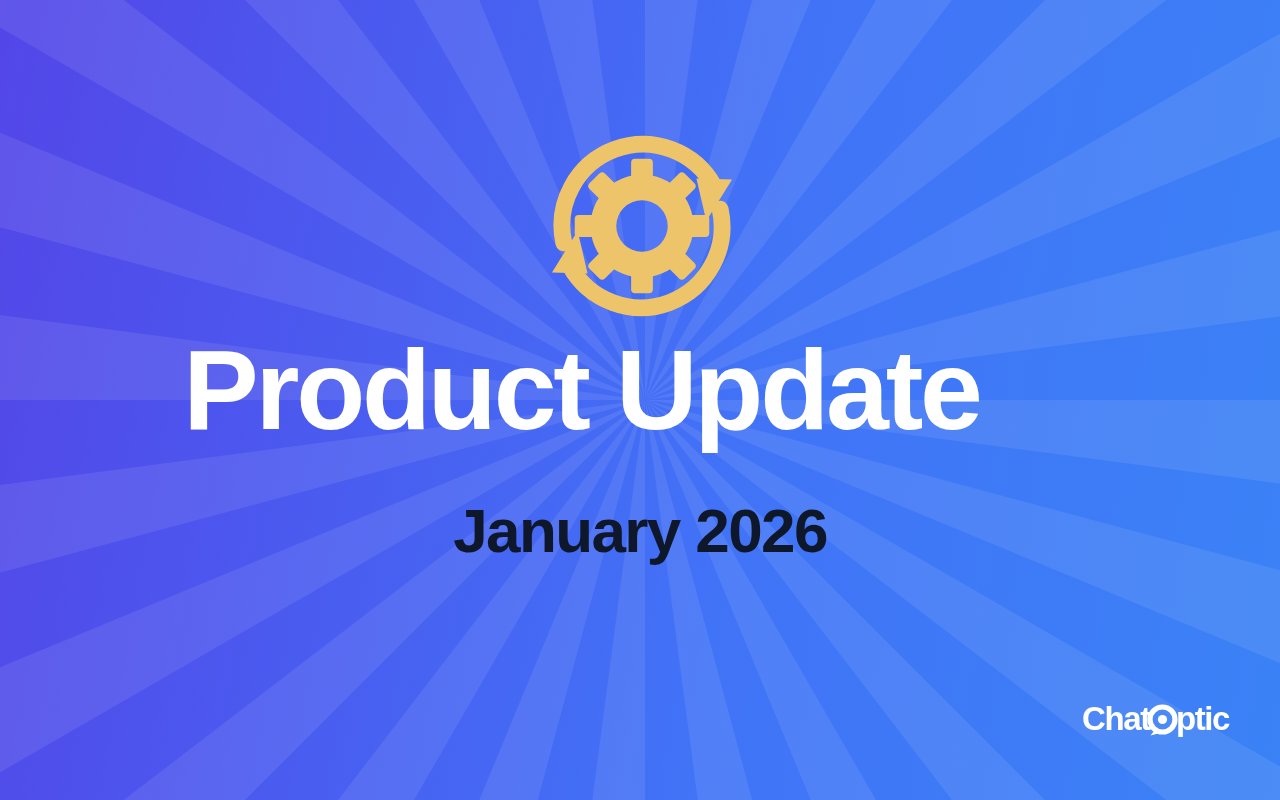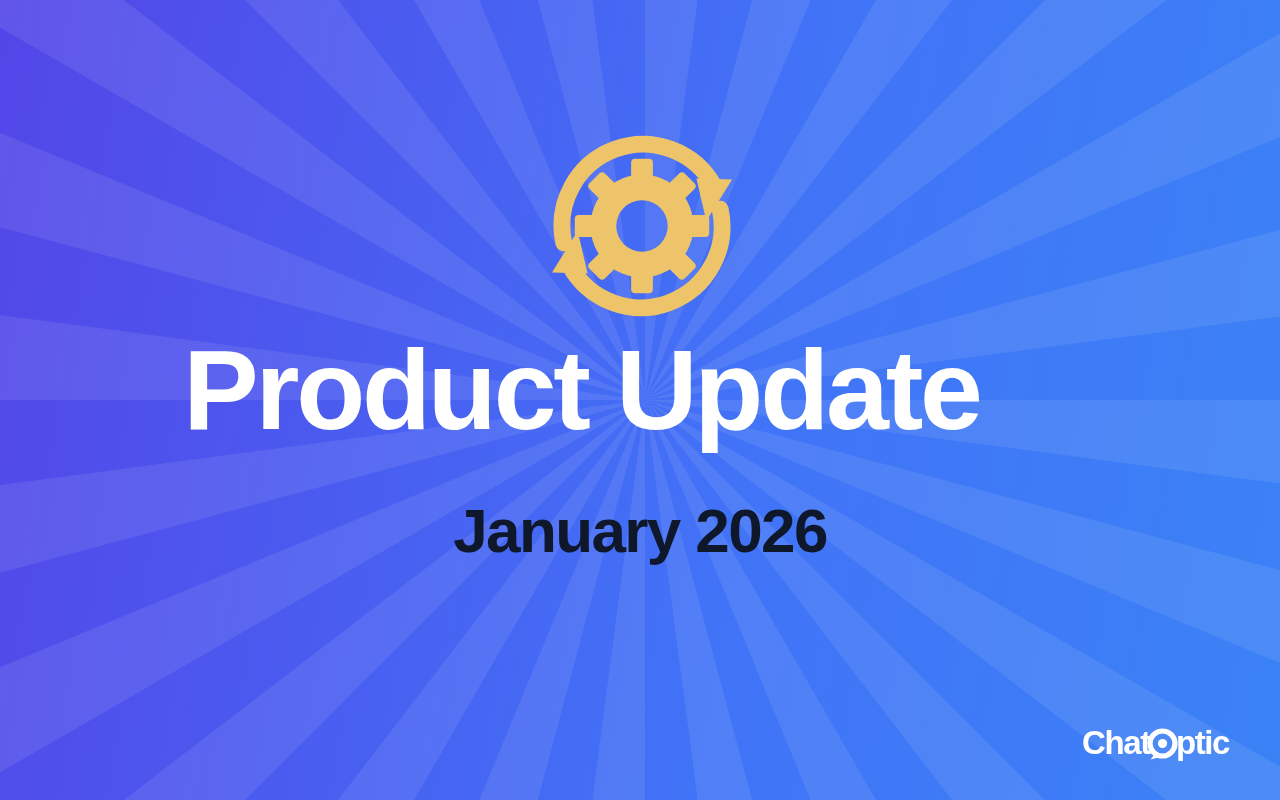--- a/index.html
+++ b/index.html
@@ -74,21 +74,21 @@
     line-height:1;
     letter-spacing:-1.6px;
     color:#0f172a;
     white-space:nowrap;
   }
 
   
   .brand {
     position:absolute;
     right:30px;
-    bottom:36px;
+    bottom:60px;
     display:flex;
     align-items:flex-start;
     height:40px;
   }
   .brand-mark { display:block; }
 </style>
 </head>
 <body>
 
 <div id="banner">

